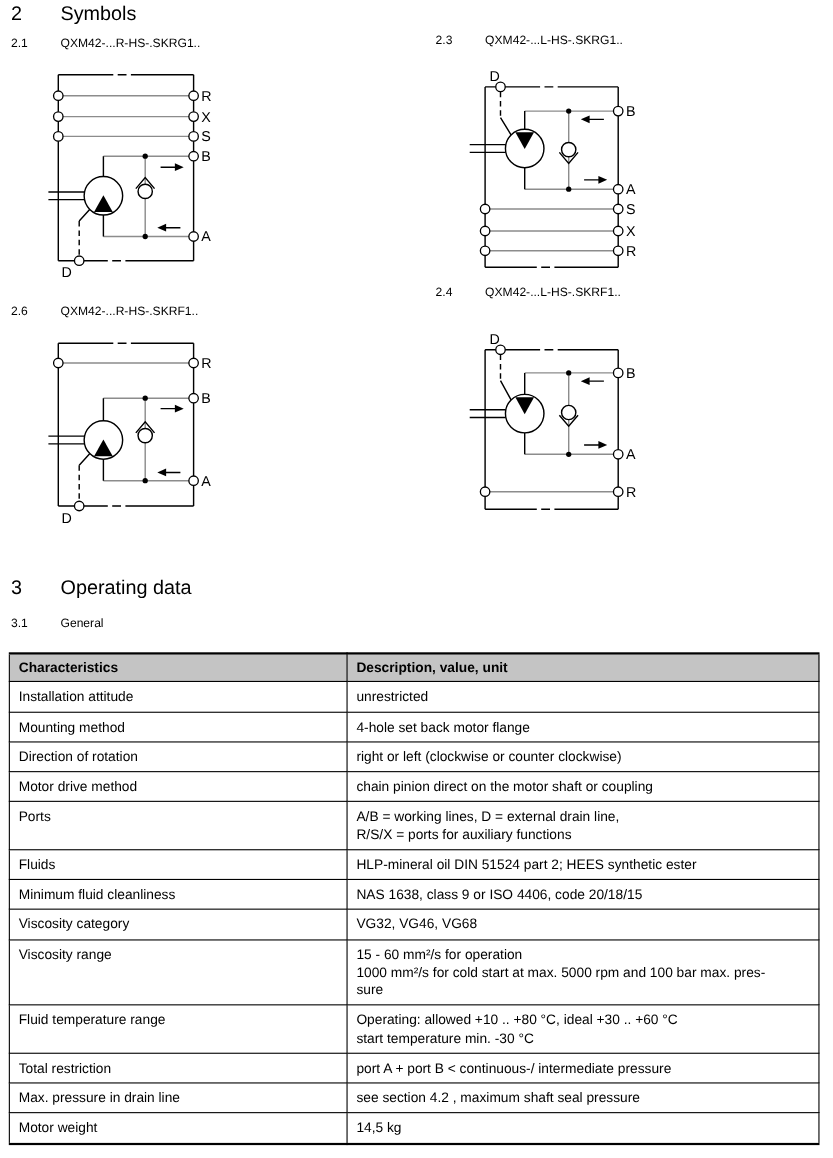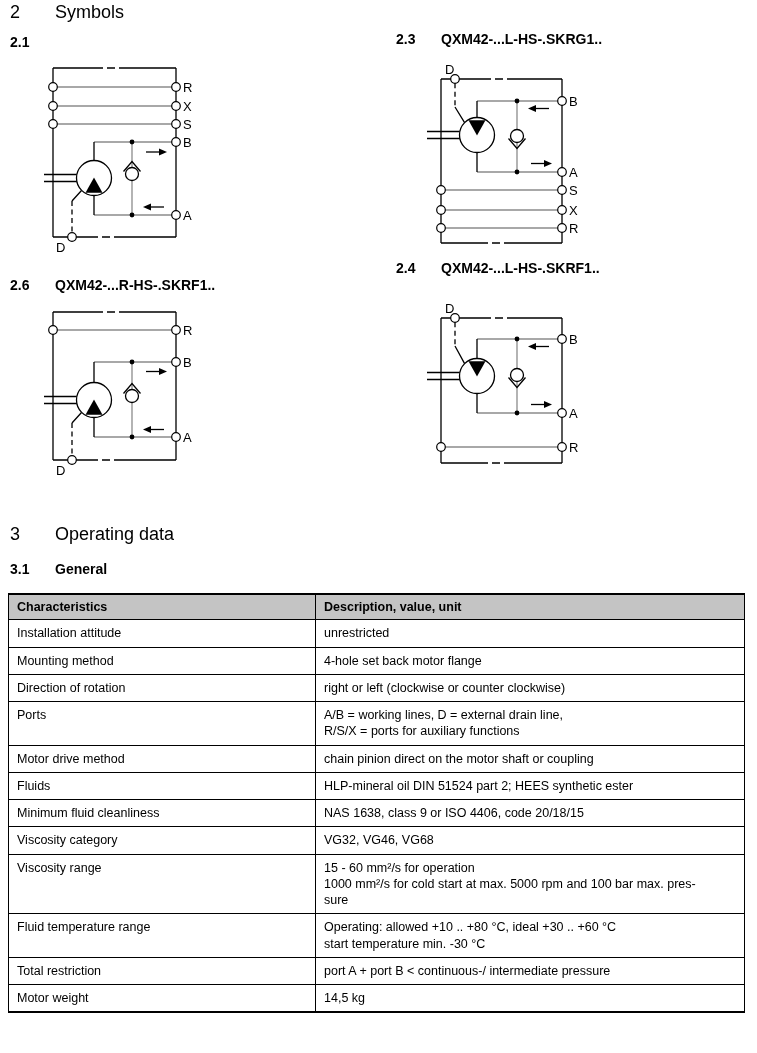--- a/index.html
+++ b/index.html
@@ -1,21 +1,21 @@
 <!DOCTYPE html>
 <html><head>
 <meta charset="utf-8">
 <style>
   html,body{margin:0;padding:0;background:#fff;}
   .page{
     position:relative;width:757px;height:1053px;background:#ffffff;
     font-family:"Liberation Sans",sans-serif;color:#000;overflow:hidden;
   }
   .h1{position:absolute;left:10px;font-size:18px;font-weight:400;display:flex;white-space:nowrap;}
-  .h2{position:absolute;left:10px;font-size:14px;font-weight:700;display:flex;white-space:nowrap;}
+  .h2{position:absolute;left:10px;font-size:11px;font-weight:400;display:flex;white-space:nowrap;}
   .hnum{width:45px;flex:0 0 45px;}
   .rightcol{left:396px;justify-content:center;}
   .diag{position:absolute;}
 
   
   .bk{stroke:#000;stroke-width:1.3;fill:none;}
   .gy{stroke:#8c8c8c;stroke-width:1.3;fill:none;}
   .dsh{stroke:#000;stroke-width:1.3;fill:none;stroke-dasharray:5 3.5;}
   .port{fill:#fff;stroke:#000;stroke-width:1.2;}
   .dot{fill:#000;stroke:none;}
@@ -55,20 +55,21 @@
 
 <div class="page">
 
   <div class="h1" style="top:2px">
     <span class="hnum">2</span>
     <span>Symbols</span>
   </div>
 
   <div class="h2" style="top:34px">
     <span class="hnum">2.1</span>
+    <span>QXM42-...R-HS-.SKRG1..</span>
   </div>
 
   <div class="h2 rightcol" style="top:31px">
     <span class="hnum">2.3</span>
     <span>QXM42-...L-HS-.SKRG1..</span>
   </div>
 
   <svg class="diag" style="left:40px;top:60px" width="170" height="196">
     <g>
       <path class="bk" d="M13,8 H63 M67,8 H75 M79,8 H136 M13,177 H58 M62,177 H70 M74,177 H136 M13,8 V177 M136,8 V177"></path>
@@ -270,27 +271,27 @@
       </tr>
       <tr>
         <td>Mounting method</td>
         <td class="desc">4-hole set back motor flange</td>
       </tr>
       <tr>
         <td>Direction of rotation</td>
         <td class="desc">right or left (clockwise or counter clockwise)</td>
       </tr>
       <tr>
+        <td>Motor drive method</td>
+        <td class="desc">chain pinion direct on the motor shaft or coupling</td>
+      </tr>
+      <tr>
         <td>Ports</td>
         <td class="desc">A/B = working lines, D = external drain line,
 R/S/X = ports for auxiliary functions</td>
-      </tr>
-      <tr>
-        <td>Motor drive method</td>
-        <td class="desc">chain pinion direct on the motor shaft or coupling</td>
       </tr>
       <tr>
         <td>Fluids</td>
         <td class="desc">HLP-mineral oil DIN 51524 part 2; HEES synthetic ester</td>
       </tr>
       <tr>
         <td>Minimum fluid cleanliness</td>
         <td class="desc">NAS 1638, class 9 or ISO 4406, code 20/18/15</td>
       </tr>
       <tr>
@@ -306,19 +307,23 @@
       <tr>
         <td>Fluid temperature range</td>
         <td class="desc">Operating: allowed +10 .. +80 °C, ideal +30 .. +60 °C
 start temperature min. -30 °C</td>
       </tr>
       <tr>
         <td>Total restriction</td>
         <td class="desc">port A + port B &lt; continuous-/ intermediate pressure</td>
       </tr>
       <tr>
+        <td>Max. pressure in drain line</td>
+        <td class="desc">see section 4.2 , maximum shaft seal pressure</td>
+      </tr>
+      <tr>
         <td>Motor weight</td>
         <td class="desc">14,5 kg</td>
       </tr>
     </tbody>
   </table>
 
 </div>
 
 </body></html>

